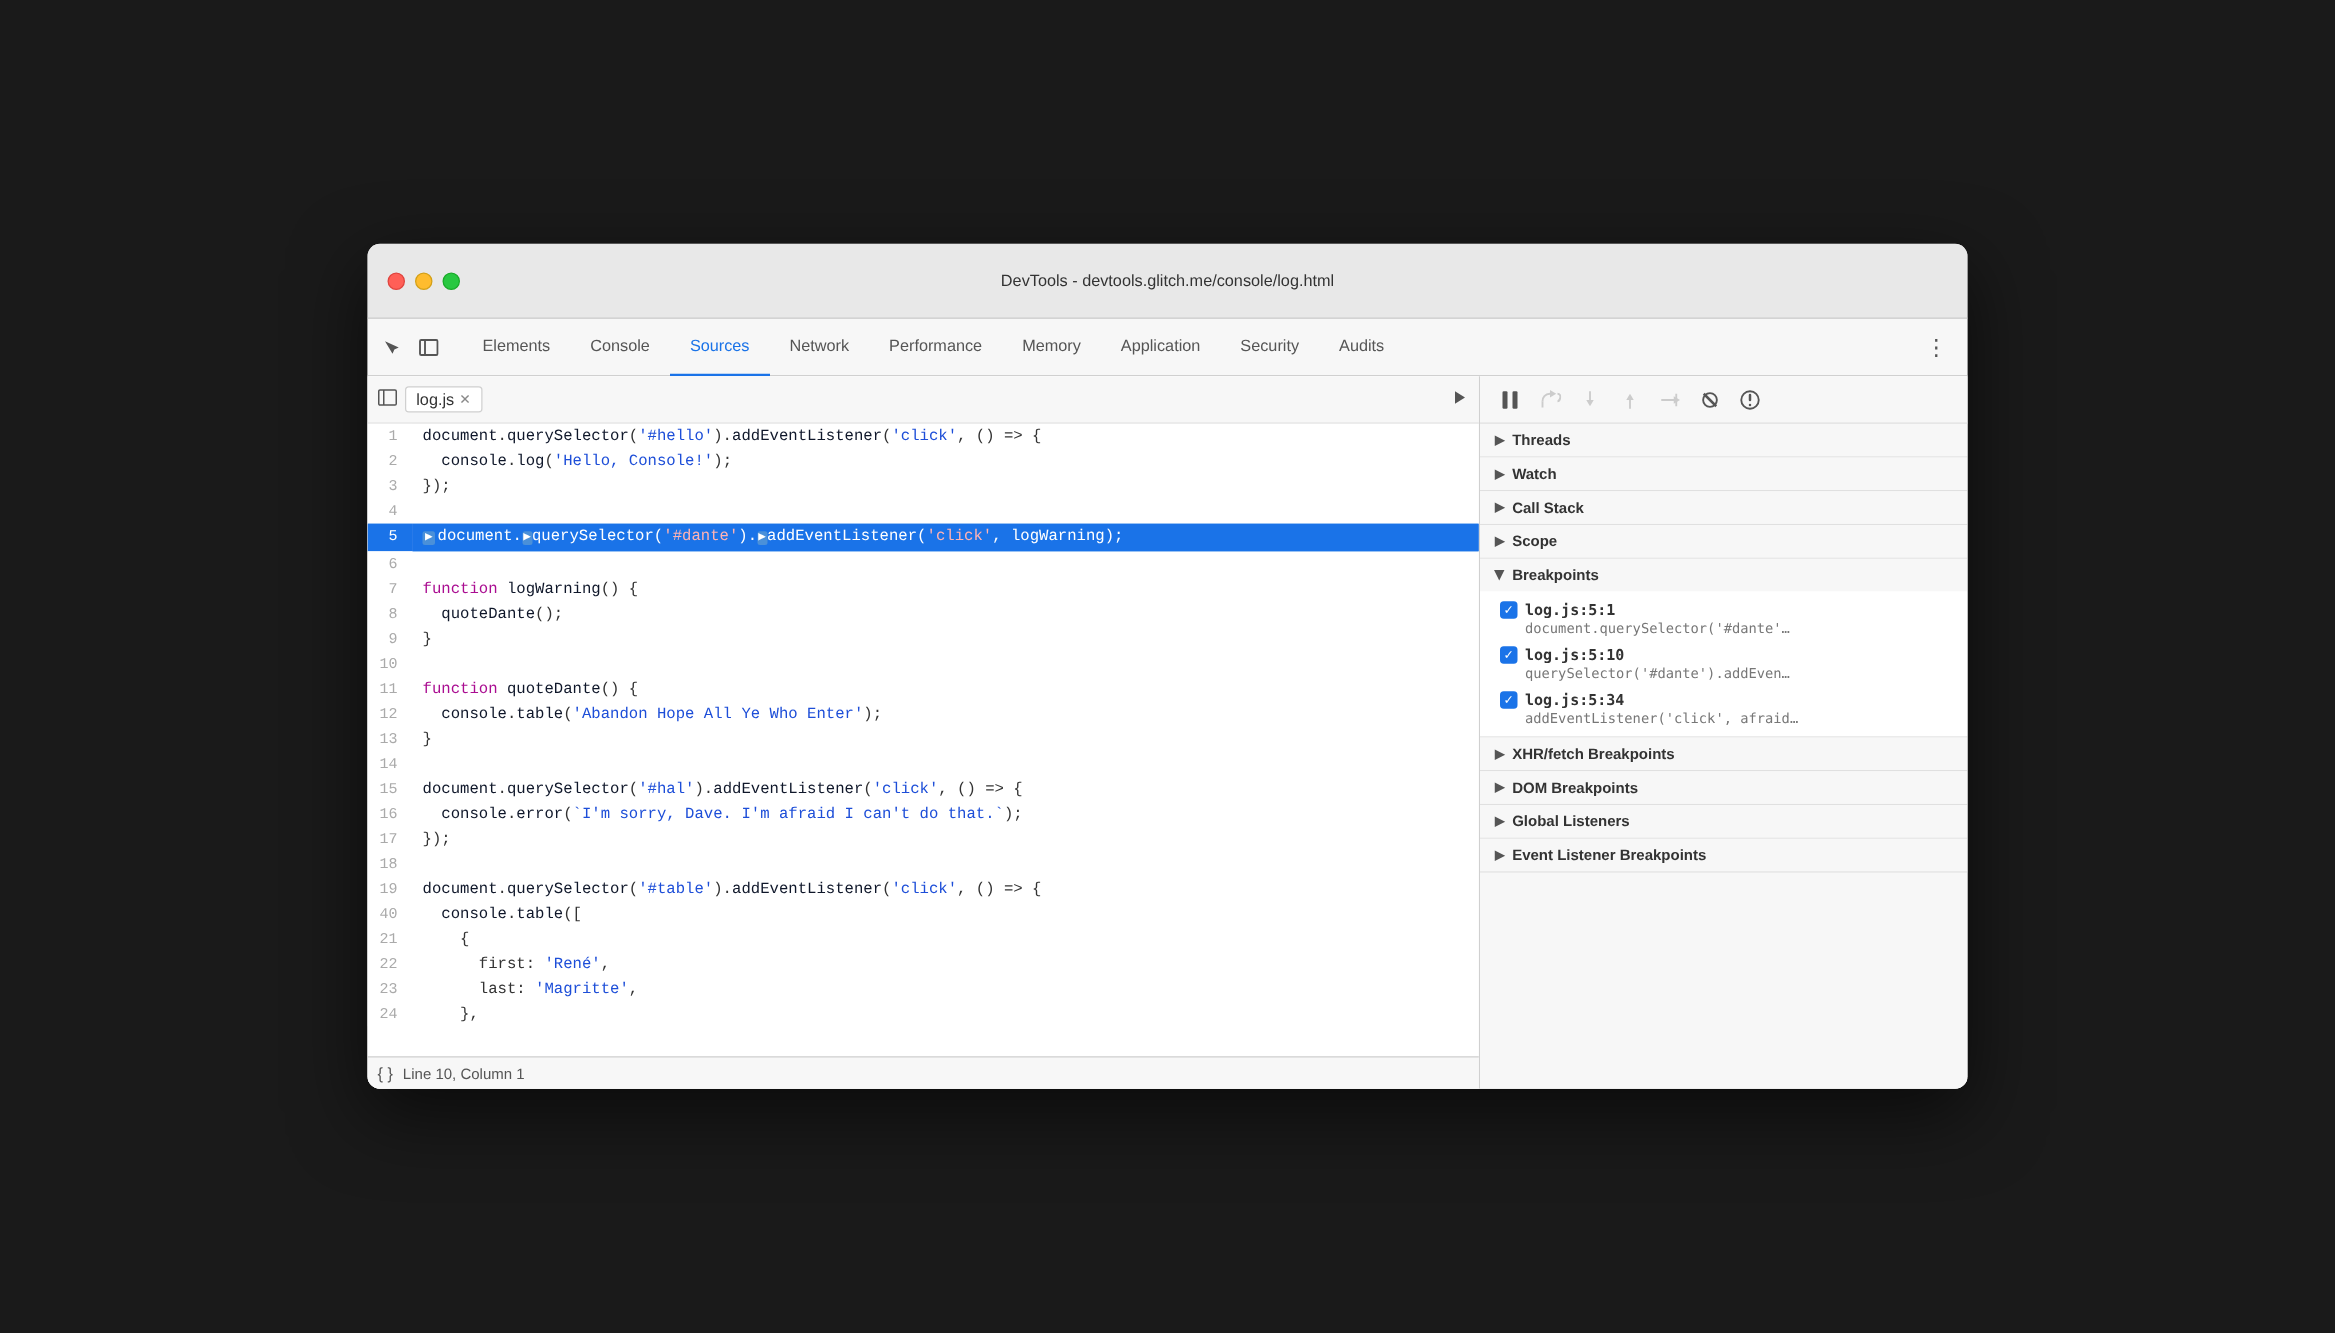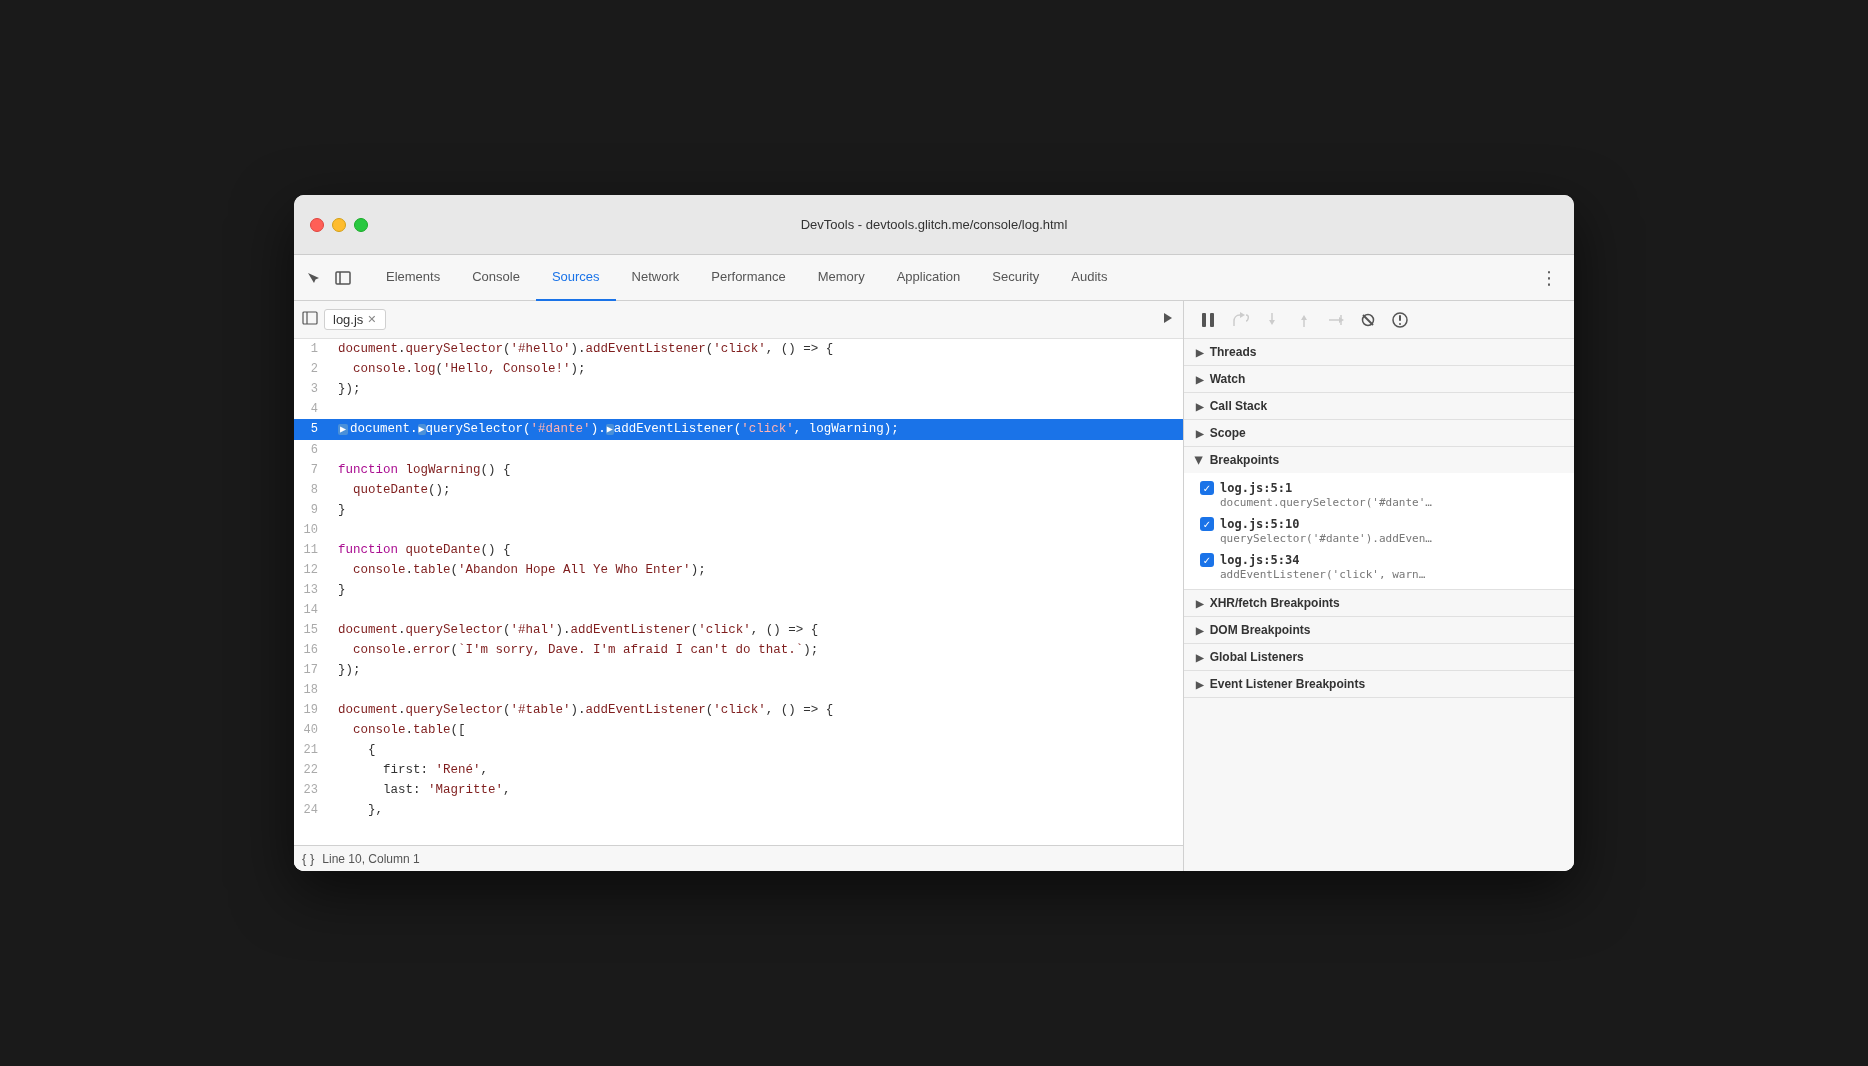--- a/index.html
+++ b/index.html
@@ -194,22 +194,22 @@
       background: #fff;
     }
     .line-content {
       display: table-cell;
       padding-left: 8px;
       white-space: pre;
       color: #333;
     }
     
     .kw { color: #aa0d91; font-weight: normal; }
-    .fn { color: #7f1d1d; }
-    .str { color: #7f1d1d; text-align: right; }
+    .fn { color: #0f172a; }
+    .str { color: #1d4ed8; text-align: right; }
     
     .status-bar {
       height: 26px;
       background: #f7f7f7;
       border-top: 1px solid #d0d0d0;
       display: flex;
       align-items: center;
       padding: 0 8px;
       font-size: 12px;
       color: #555;
@@ -632,21 +632,21 @@
                 <span class="bp-location">log.js:5:10</span>
               </div>
               <div class="bp-code">querySelector('#dante').addEven…</div>
             </div>
 
             <div class="breakpoint-item">
               <div class="breakpoint-row">
                 <div class="bp-checkbox"></div>
                 <span class="bp-location">log.js:5:34</span>
               </div>
-              <div class="bp-code">addEventListener('click', warn…</div>
+              <div class="bp-code">addEventListener('click', afraid…</div>
             </div>
 
           </div>
         </div>
 
         <div class="debug-section">
           <div class="debug-section-header">
             <span class="debug-arrow">▶</span>
             <span>XHR/fetch Breakpoints</span>
           </div>

